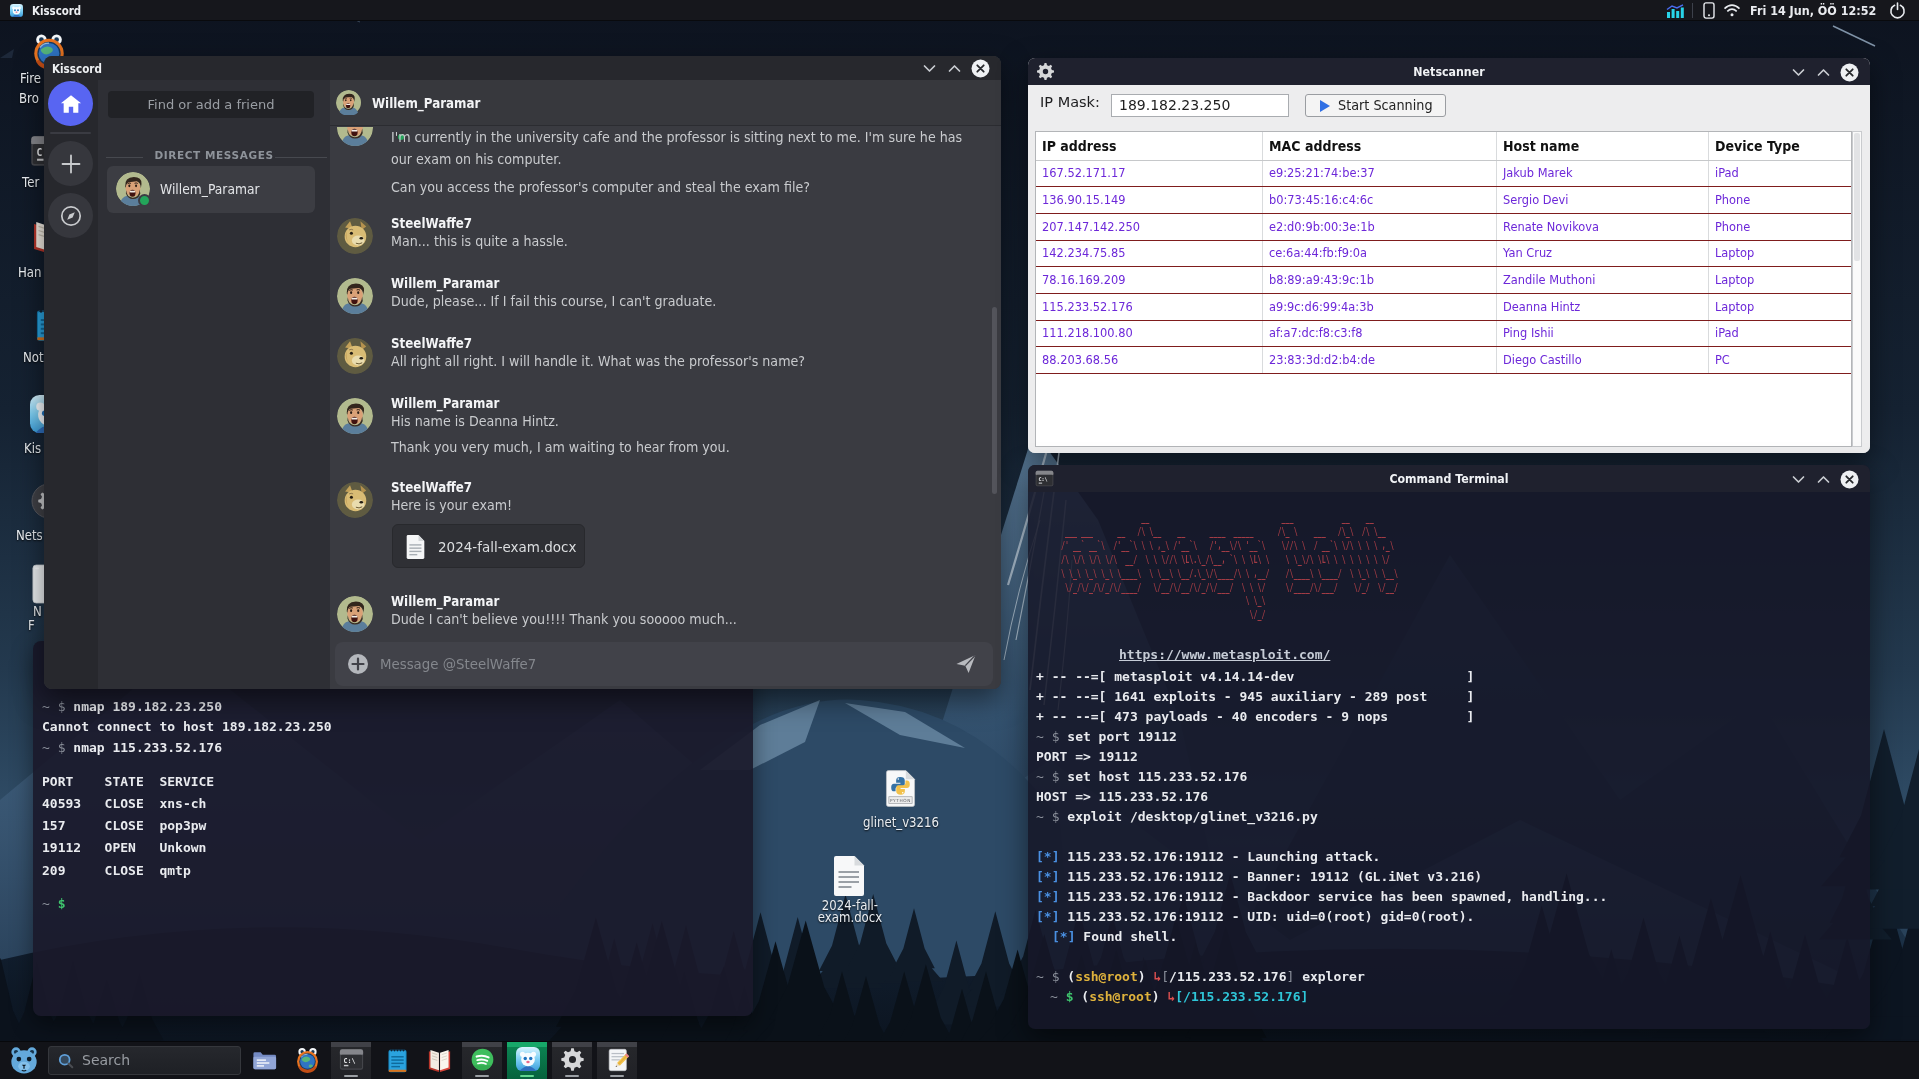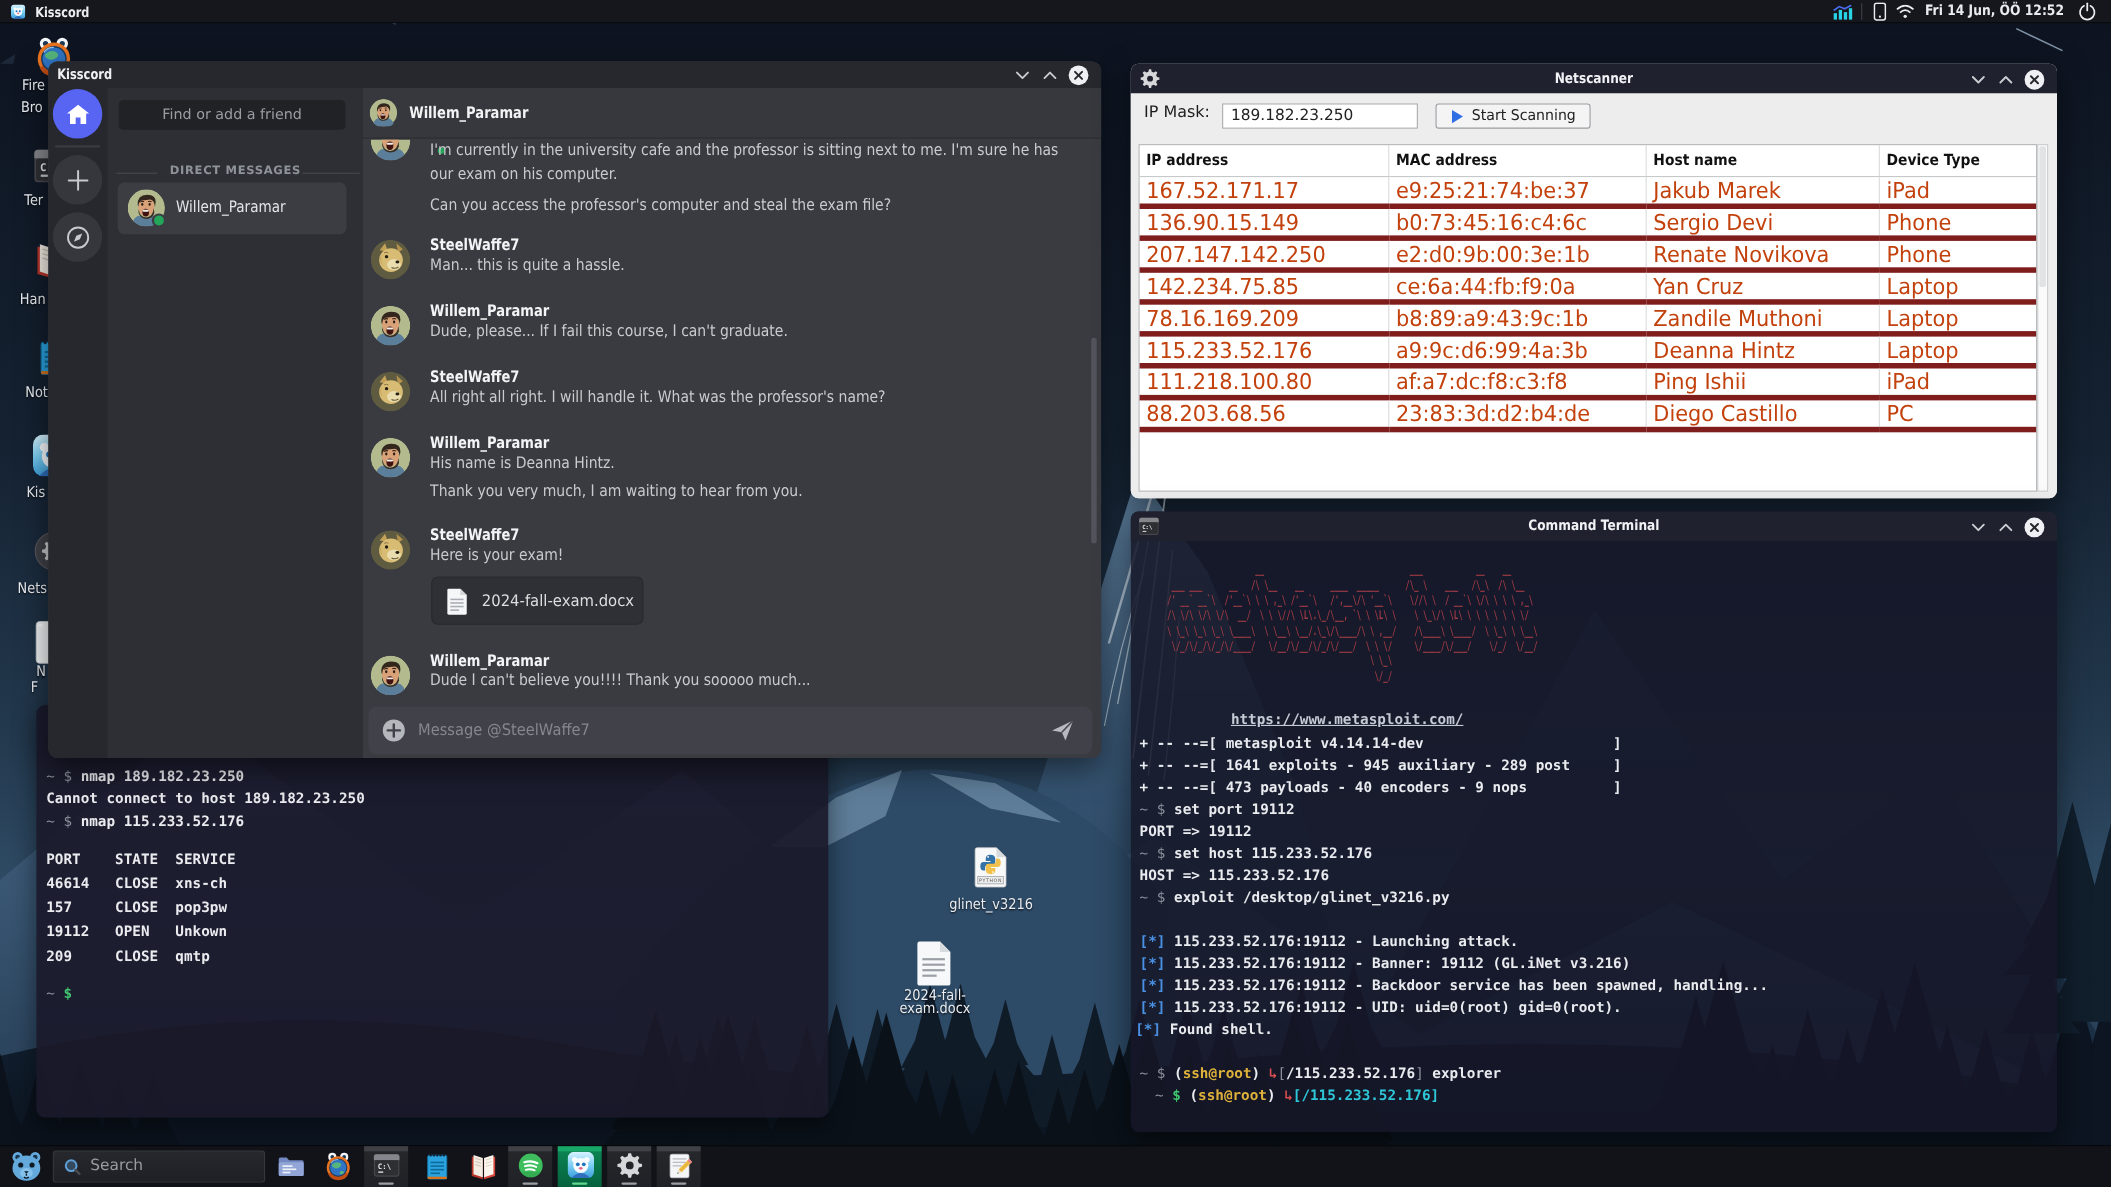--- a/index.html
+++ b/index.html
@@ -84,21 +84,21 @@
 #ns-label{position:absolute;left:12px;top:9px;font-size:14.5px;color:#1d1d1f}
 #ns-input{position:absolute;left:83px;top:9px;width:178px;height:23px;background:#fff;border:1px solid #a9acb0;font-size:14px;color:#222;line-height:21px;padding-left:7px}
 #ns-btn{position:absolute;left:277px;top:9px;width:141px;height:23px;background:#f4f4f4;border:1px solid #9a9da1;border-radius:3px}
 #ns-btn .lbl{position:absolute;left:32px;top:0;height:21px;line-height:21px;font-size:13.5px;color:#222;transform:scaleX(.95);transform-origin:0 50%}
 #ns-btn svg{position:absolute;left:13px;top:4px}
 #ns-table{position:absolute;left:7px;top:46px;width:817px;height:316px;background:#fff;border:1px solid #b3b5b8}
 #ns-table table{border-collapse:collapse;table-layout:fixed;width:815px}
 #ns-table th span{display:inline-block;transform:scaleX(.9);transform-origin:0 50%}
 #ns-table td span{display:inline-block;transform:scaleX(.95);transform-origin:0 50%}
 #ns-table th{font-size:14px;color:#111;text-align:left;font-weight:bold;height:28px;padding:0 0 0 6px;border-bottom:1px solid #c6c8ca;border-right:1px solid #d9dbdd}
-#ns-table td{font-size:20px;color:#c2410c;height:26.7px;padding:0 0 0 6px;border-bottom:5px solid #7f1d1d;border-right:1px solid #d9dbdd}
+#ns-table td{font-size:12px;color:#6d28d9;height:26.7px;padding:0 0 0 6px;border-bottom:1px solid #7f1d1d;border-right:1px solid #d9dbdd}
 #ns-table th:last-child,#ns-table td:last-child{border-right:none}
 #ns-scroll{position:absolute;left:824px;top:46px;width:10px;height:316px;background:#fafafa;border:1px solid #c9cbce}
 #ns-scroll .thumb{position:absolute;left:1px;top:1px;width:6px;height:128px;background:#e2e3e5;border-radius:2px}
 
 
 #cmdterm{left:1028px;top:465px;width:842px;height:564px;background:rgba(22,23,40,0.88);border-radius:7px;z-index:10}
 #ct-icon{position:absolute;left:7px;top:4px}
 .tline{position:absolute;left:8px;height:20px;line-height:20px;font-family:"DejaVu Sans Mono",monospace;font-size:13px;white-space:pre}
 .t-dim{color:#8a8f9a}.t-w{color:#e9ebef;font-weight:bold}
 .t-link{color:#c6ccd6;text-decoration:underline;font-weight:bold}
@@ -364,21 +364,21 @@
         <rect x="6.5" y="32" width="13" height="2" fill="#9aa0a6"></rect>
 </svg>
     </div>
 <div class="dlabel ctr" style="left:789px;top:900px;width:122px;text-align:center;line-height:11.5px;font-size:13.5px">2024-fall-</div>
 <div class="dlabel ctr" style="left:789px;top:912px;width:122px;text-align:center;line-height:11.5px;font-size:13.5px">exam.docx</div>
 <div id="nmapterm" class="win">
       <div class="tline" style="top:56px"><span class="t-dim">~ $ </span><span class="t-w">nmap 189.182.23.250</span></div>
       <div class="tline" style="top:76px"><span class="t-w">Cannot connect to host 189.182.23.250</span></div>
       <div class="tline" style="top:97px"><span class="t-dim">~ $ </span><span class="t-w">nmap 115.233.52.176</span></div>
       <div class="tline" style="top:131px"><span class="t-w">PORT    STATE  SERVICE</span></div>
-      <div class="tline" style="top:153px"><span class="t-w">46614   CLOSE  xns-ch</span></div>
+      <div class="tline" style="top:153px"><span class="t-w">40593   CLOSE  xns-ch</span></div>
       <div class="tline" style="top:175px"><span class="t-w">157     CLOSE  pop3pw</span></div>
       <div class="tline" style="top:197px"><span class="t-w">19112   OPEN   Unkown</span></div>
       <div class="tline" style="top:220px"><span class="t-w">209     CLOSE  qmtp</span></div>
       <div class="tline" style="top:253px"><span class="t-dim">~ </span><span class="t-green">$</span></div>
     </div>
 <div id="kisscord" class="win">
       <div id="kc-title">
         <div class="t">Kisscord</div>
         <div class="wbtn vv">
           <svg width="13" height="9" viewBox="0 0 13 9">
@@ -771,21 +771,21 @@
       <div class="tline" style="top:242px;left:8px"><span class="t-w">+ -- --=[ 473 payloads - 40 encoders - 9 nops          ]</span></div>
       <div class="tline" style="top:262px;left:8px"><span class="t-dim">~ $ </span><span class="t-w">set port 19112</span></div>
       <div class="tline" style="top:282px;left:8px"><span class="t-w">PORT =&gt; 19112</span></div>
       <div class="tline" style="top:302px;left:8px"><span class="t-dim">~ $ </span><span class="t-w">set host 115.233.52.176</span></div>
       <div class="tline" style="top:322px;left:8px"><span class="t-w">HOST =&gt; 115.233.52.176</span></div>
       <div class="tline" style="top:342px;left:8px"><span class="t-dim">~ $ </span><span class="t-w">exploit /desktop/glinet_v3216.py</span></div>
       <div class="tline" style="top:382px;left:8px"><span class="t-blue">[*]</span><span class="t-w"> 115.233.52.176:19112 - Launching attack.</span></div>
       <div class="tline" style="top:402px;left:8px"><span class="t-blue">[*]</span><span class="t-w"> 115.233.52.176:19112 - Banner: 19112 (GL.iNet v3.216)</span></div>
       <div class="tline" style="top:422px;left:8px"><span class="t-blue">[*]</span><span class="t-w"> 115.233.52.176:19112 - Backdoor service has been spawned, handling...</span></div>
       <div class="tline" style="top:442px;left:8px"><span class="t-blue">[*]</span><span class="t-w"> 115.233.52.176:19112 - UID: uid=0(root) gid=0(root).</span></div>
-      <div class="tline" style="top:462px;left:4px"><span class="t-blue">[*]</span><span class="t-w"> Found shell.</span></div>
+      <div class="tline" style="top:462px;left:24px"><span class="t-blue">[*]</span><span class="t-w"> Found shell.</span></div>
       <div class="tline" style="top:502px;left:8px"><span class="t-dim">~ $ </span><span class="t-w">(</span><span class="t-gold">ssh@root</span><span class="t-w">) </span><span class="t-red">↳</span><span class="t-dim">[</span><span class="t-w">/115.233.52.176</span><span class="t-dim">]</span><span class="t-w"> explorer</span></div>
       <div class="tline" style="top:522px;left:22px"><span class="t-dim">~ </span><span class="t-green">$ </span><span class="t-w">(</span><span class="t-gold">ssh@root</span><span class="t-w">) </span><span class="t-red">↳</span><span class="t-cyan">[/115.233.52.176]</span></div>
     </div>
 <div id="topbar">
       <div class="appicon">
         <svg viewBox="0 0 28 28" width="13" height="13">
 <defs>
             <linearGradient id="kgtb" x1="0" y1="0" x2="0" y2="1">
               <stop offset="0" stop-color="#d9f4ff"></stop>
               <stop offset="0.5" stop-color="#7ed0f4"></stop>

